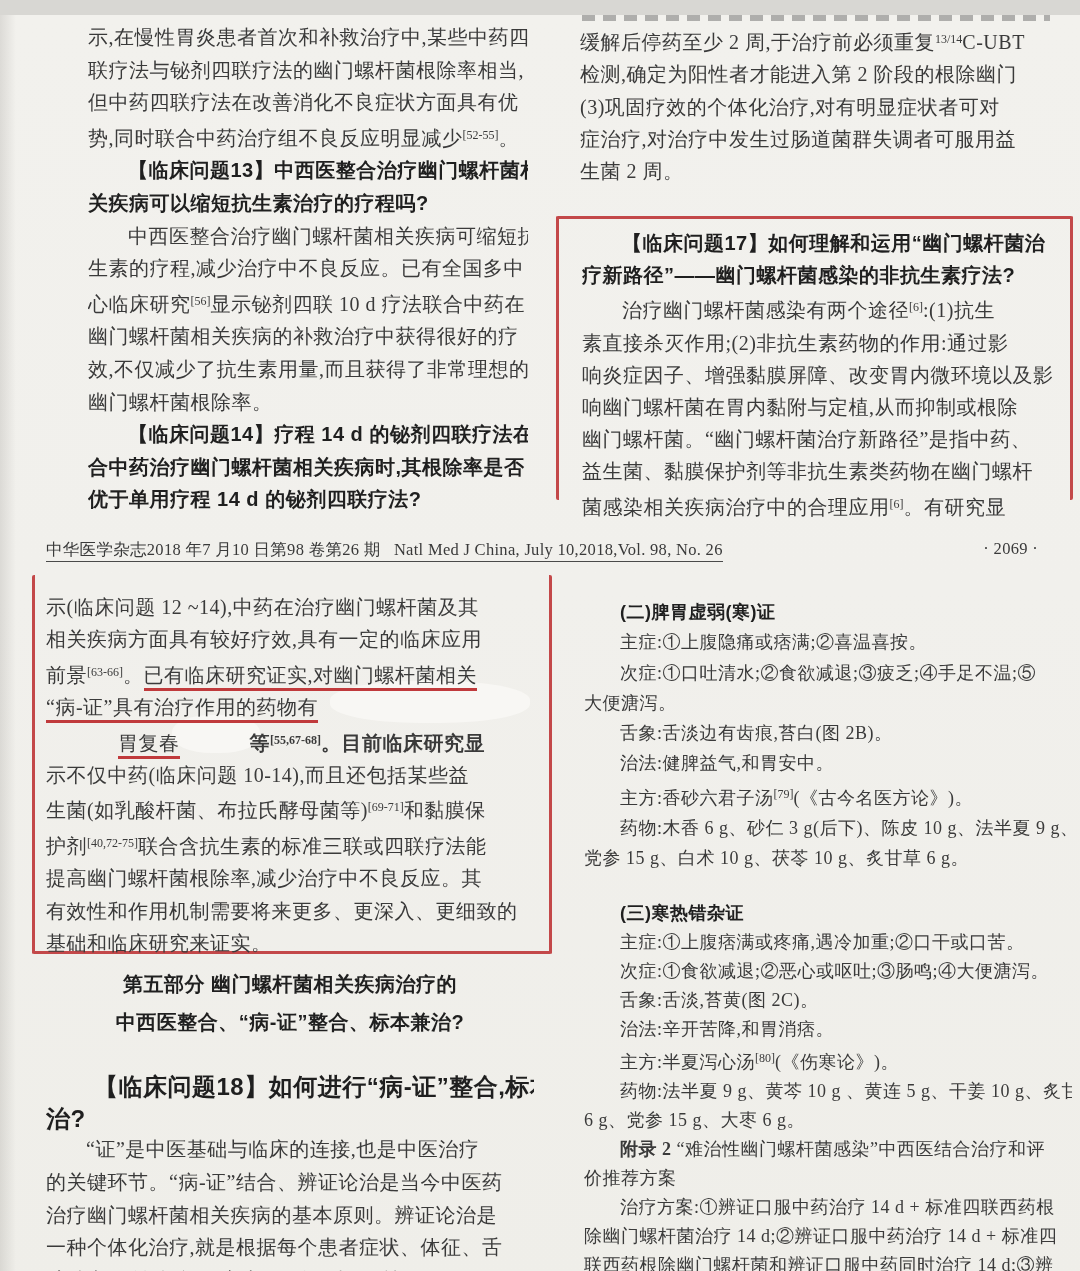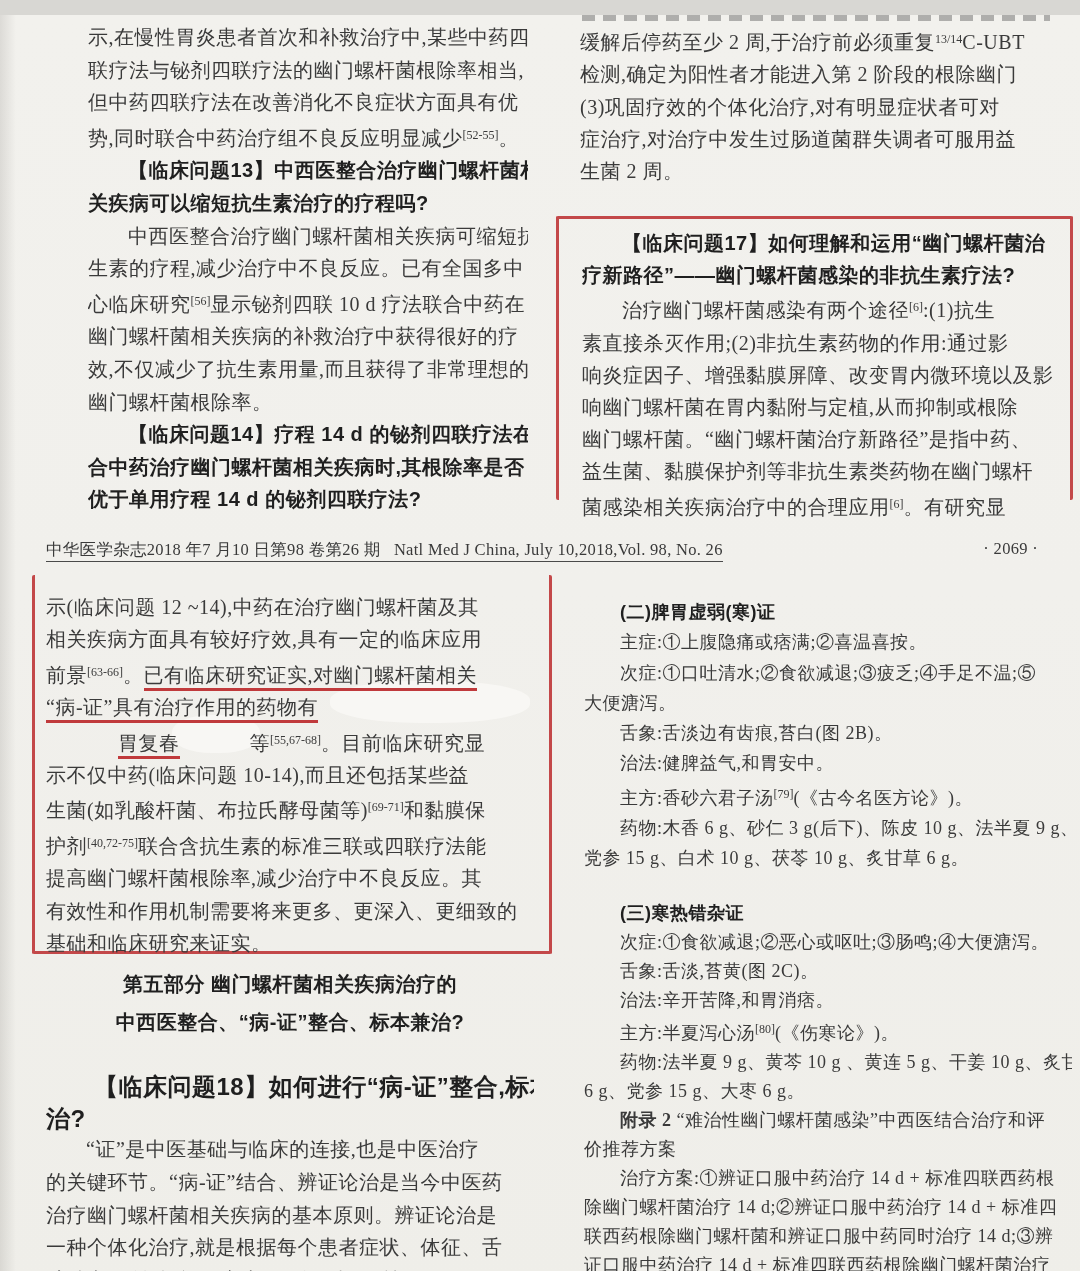--- a/index.html
+++ b/index.html
@@ -45,21 +45,21 @@
   
   .p2-left-box{left:46px;top:576px;width:488px;font-size:20px;line-height:32.4px;}
   .p2-sec{left:46px;top:950px;width:488px;font-size:20px;line-height:38px;}
   .q18{left:46px;top:1056px;width:488px;font-size:24px;line-height:32.4px;}
   .p2-body{left:46px;top:1118px;width:488px;font-size:20px;line-height:32.8px;}
   .p2r-a{left:584px;top:582px;width:488px;font-size:18px;line-height:30.3px;}
   .p2r-b{left:584px;top:884px;width:488px;font-size:18px;line-height:29px;}
   
   .ru{border-bottom:3px solid var(--red);padding-bottom:2px;}
   .drug{margin-left:72px;}
-  .after-gap{margin-left:70px;}
+  .after-gap{margin-left:70px;font-weight:bold;}
   .whiteout{position:absolute;background:#f8f7f4;border-radius:45%;}
   .wo-1{left:330px;top:666px;width:200px;height:42px;}
   .wo-2{left:172px;top:700px;width:88px;height:38px;}
 </style>
 </head>
 <body>
 
 <div class="screen">
   <div class="edge-shade"></div>
 
@@ -157,20 +157,21 @@
     <div class="ln">大便溏泻。</div>
     <div class="ln ind">舌象:舌淡边有齿痕,苔白(图 2B)。</div>
     <div class="ln ind">治法:健脾益气,和胃安中。</div>
     <div class="ln ind">主方:香砂六君子汤<sup>[79]</sup>(《古今名医方论》)。</div>
     <div class="ln ind">药物:木香 6 g、砂仁 3 g(后下)、陈皮 10 g、法半夏 9 g、</div>
     <div class="ln">党参 15 g、白术 10 g、茯苓 10 g、炙甘草 6 g。</div>
   </div>
 
   <div class="col p2r-b">
     <div class="ln b ind">(三)寒热错杂证</div>
+    <div class="ln ind">主症:①上腹痞满或疼痛,遇冷加重;②口干或口苦。</div>
     <div class="ln ind">次症:①食欲减退;②恶心或呕吐;③肠鸣;④大便溏泻。</div>
     <div class="ln ind">舌象:舌淡,苔黄(图 2C)。</div>
     <div class="ln ind">治法:辛开苦降,和胃消痞。</div>
     <div class="ln ind">主方:半夏泻心汤<sup>[80]</sup>(《伤寒论》)。</div>
     <div class="ln ind">药物:法半夏 9 g、黄芩 10 g 、黄连 5 g、干姜 10 g、炙甘草</div>
     <div class="ln">6 g、党参 15 g、大枣 6 g。</div>
     <div class="ln ind"><b>附录 2</b> “难治性幽门螺杆菌感染”中西医结合治疗和评</div>
     <div class="ln">价推荐方案</div>
     <div class="ln ind">治疗方案:①辨证口服中药治疗 14 d + 标准四联西药根</div>
     <div class="ln">除幽门螺杆菌治疗 14 d;②辨证口服中药治疗 14 d + 标准四</div>

